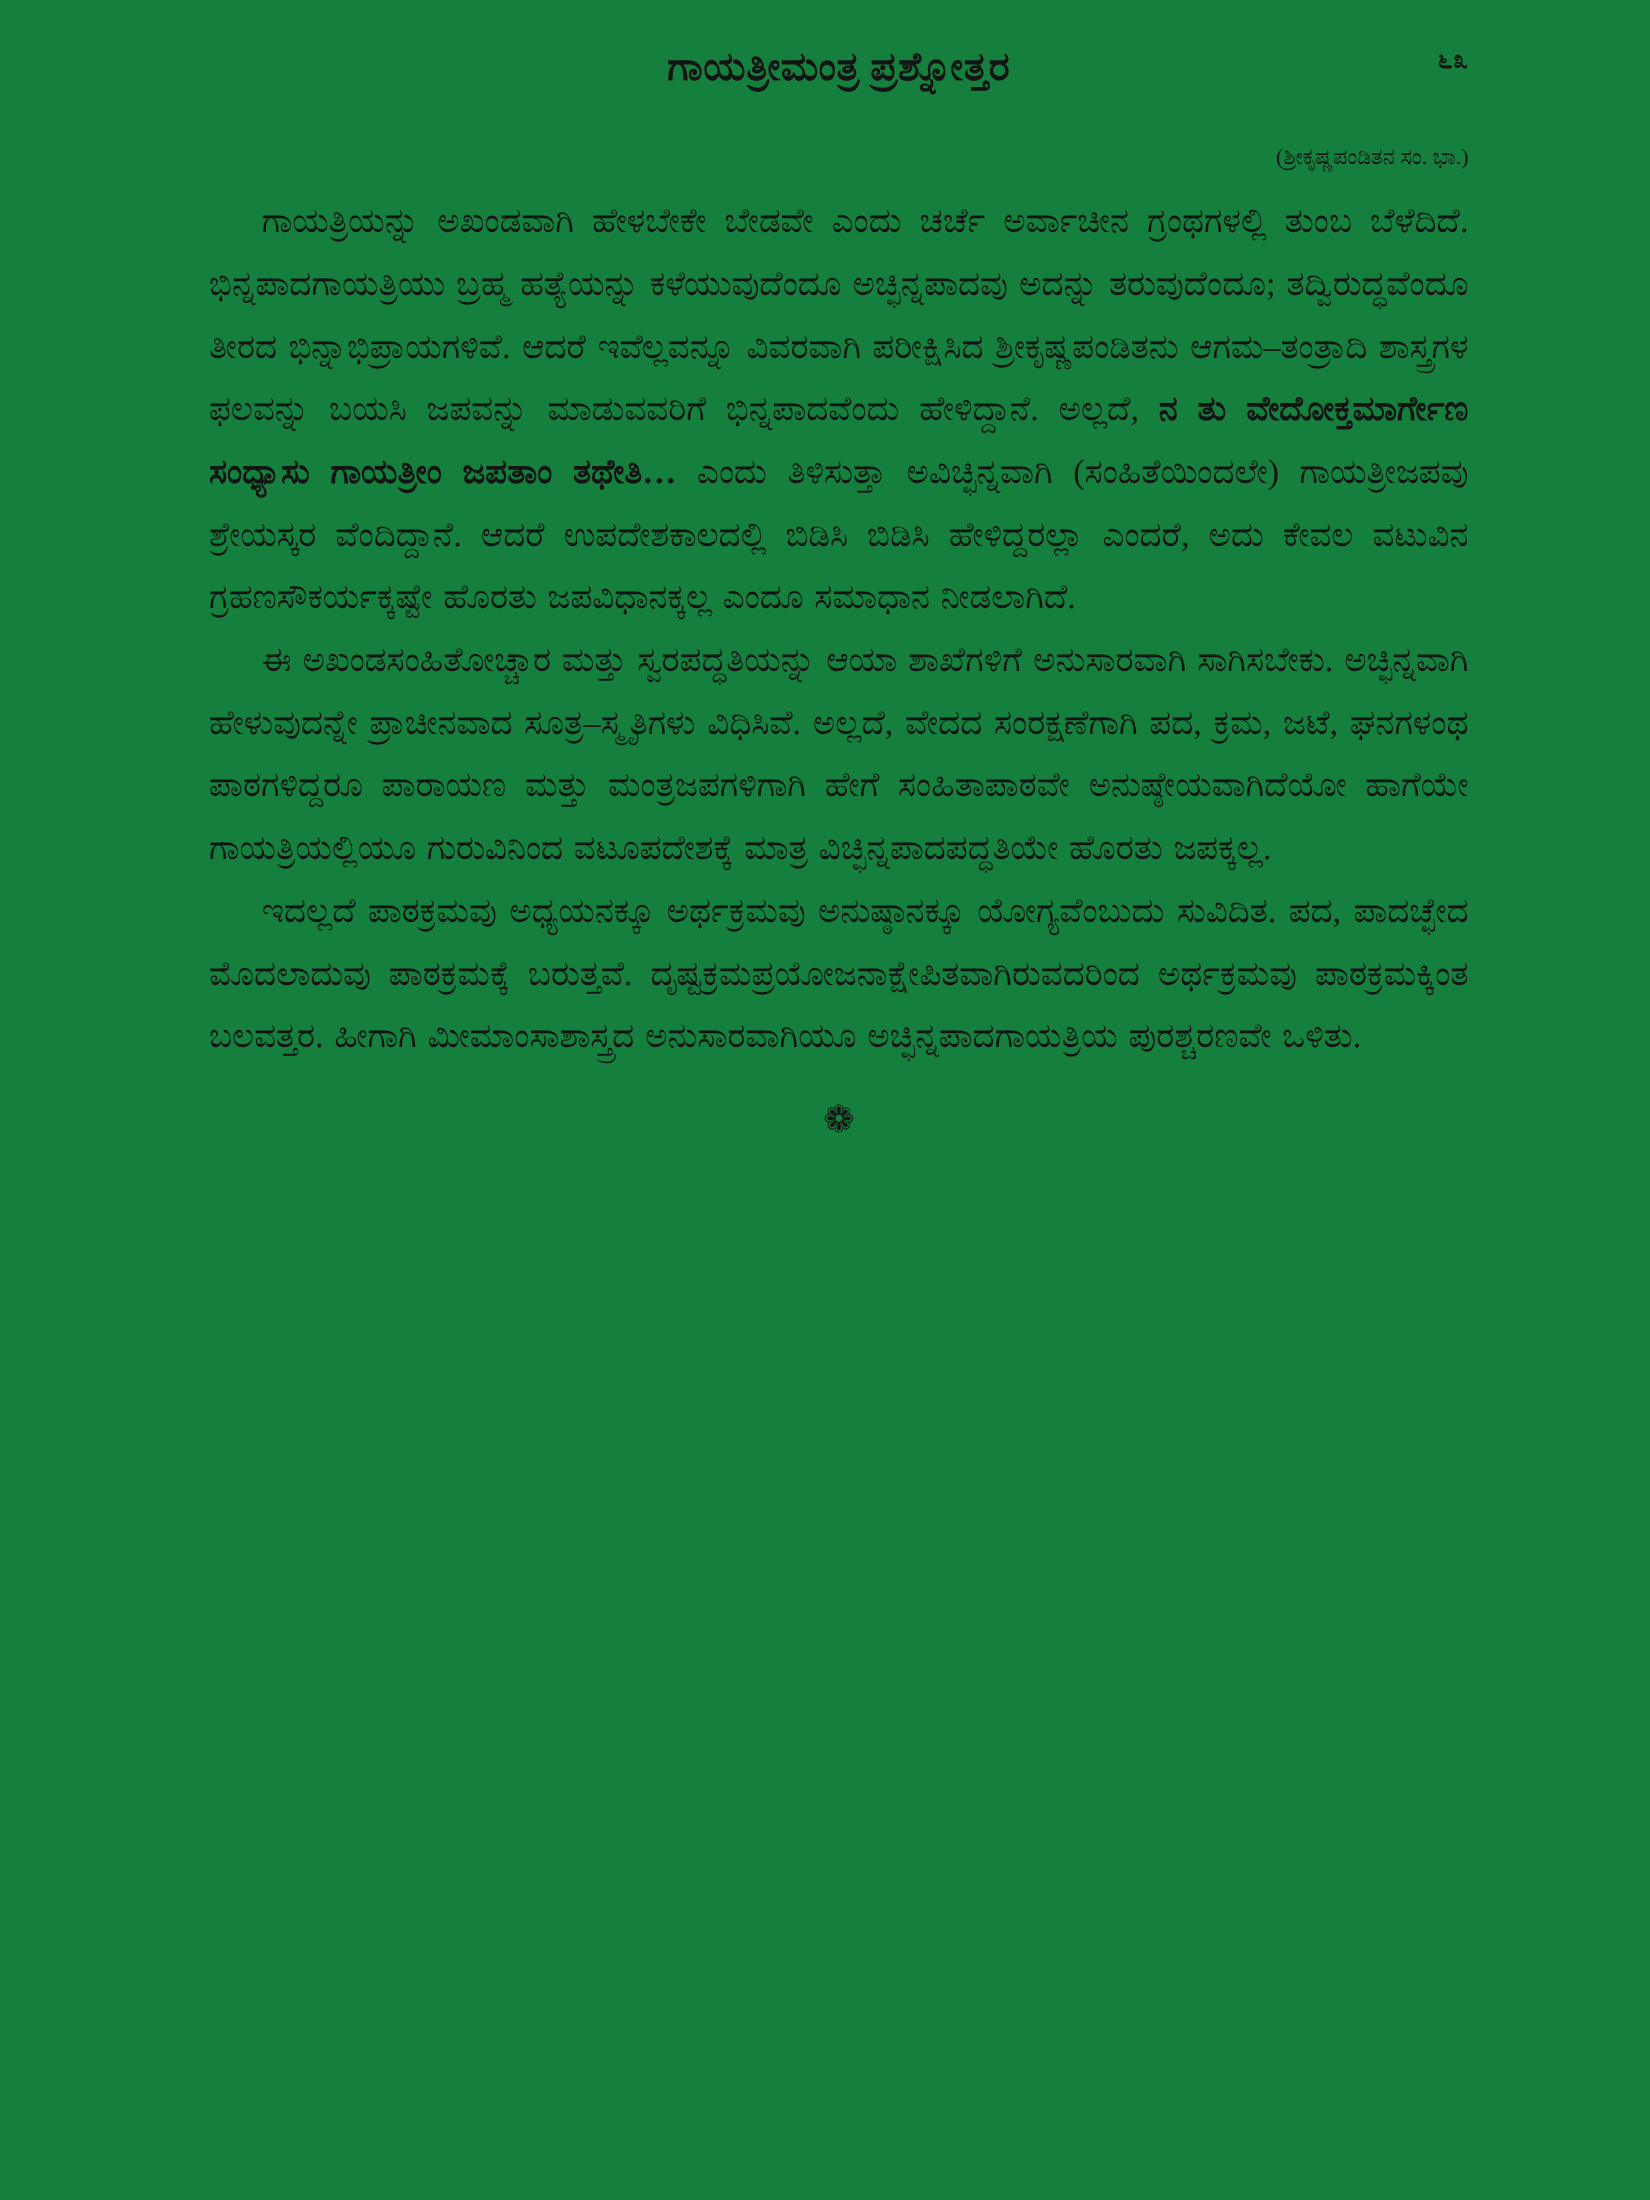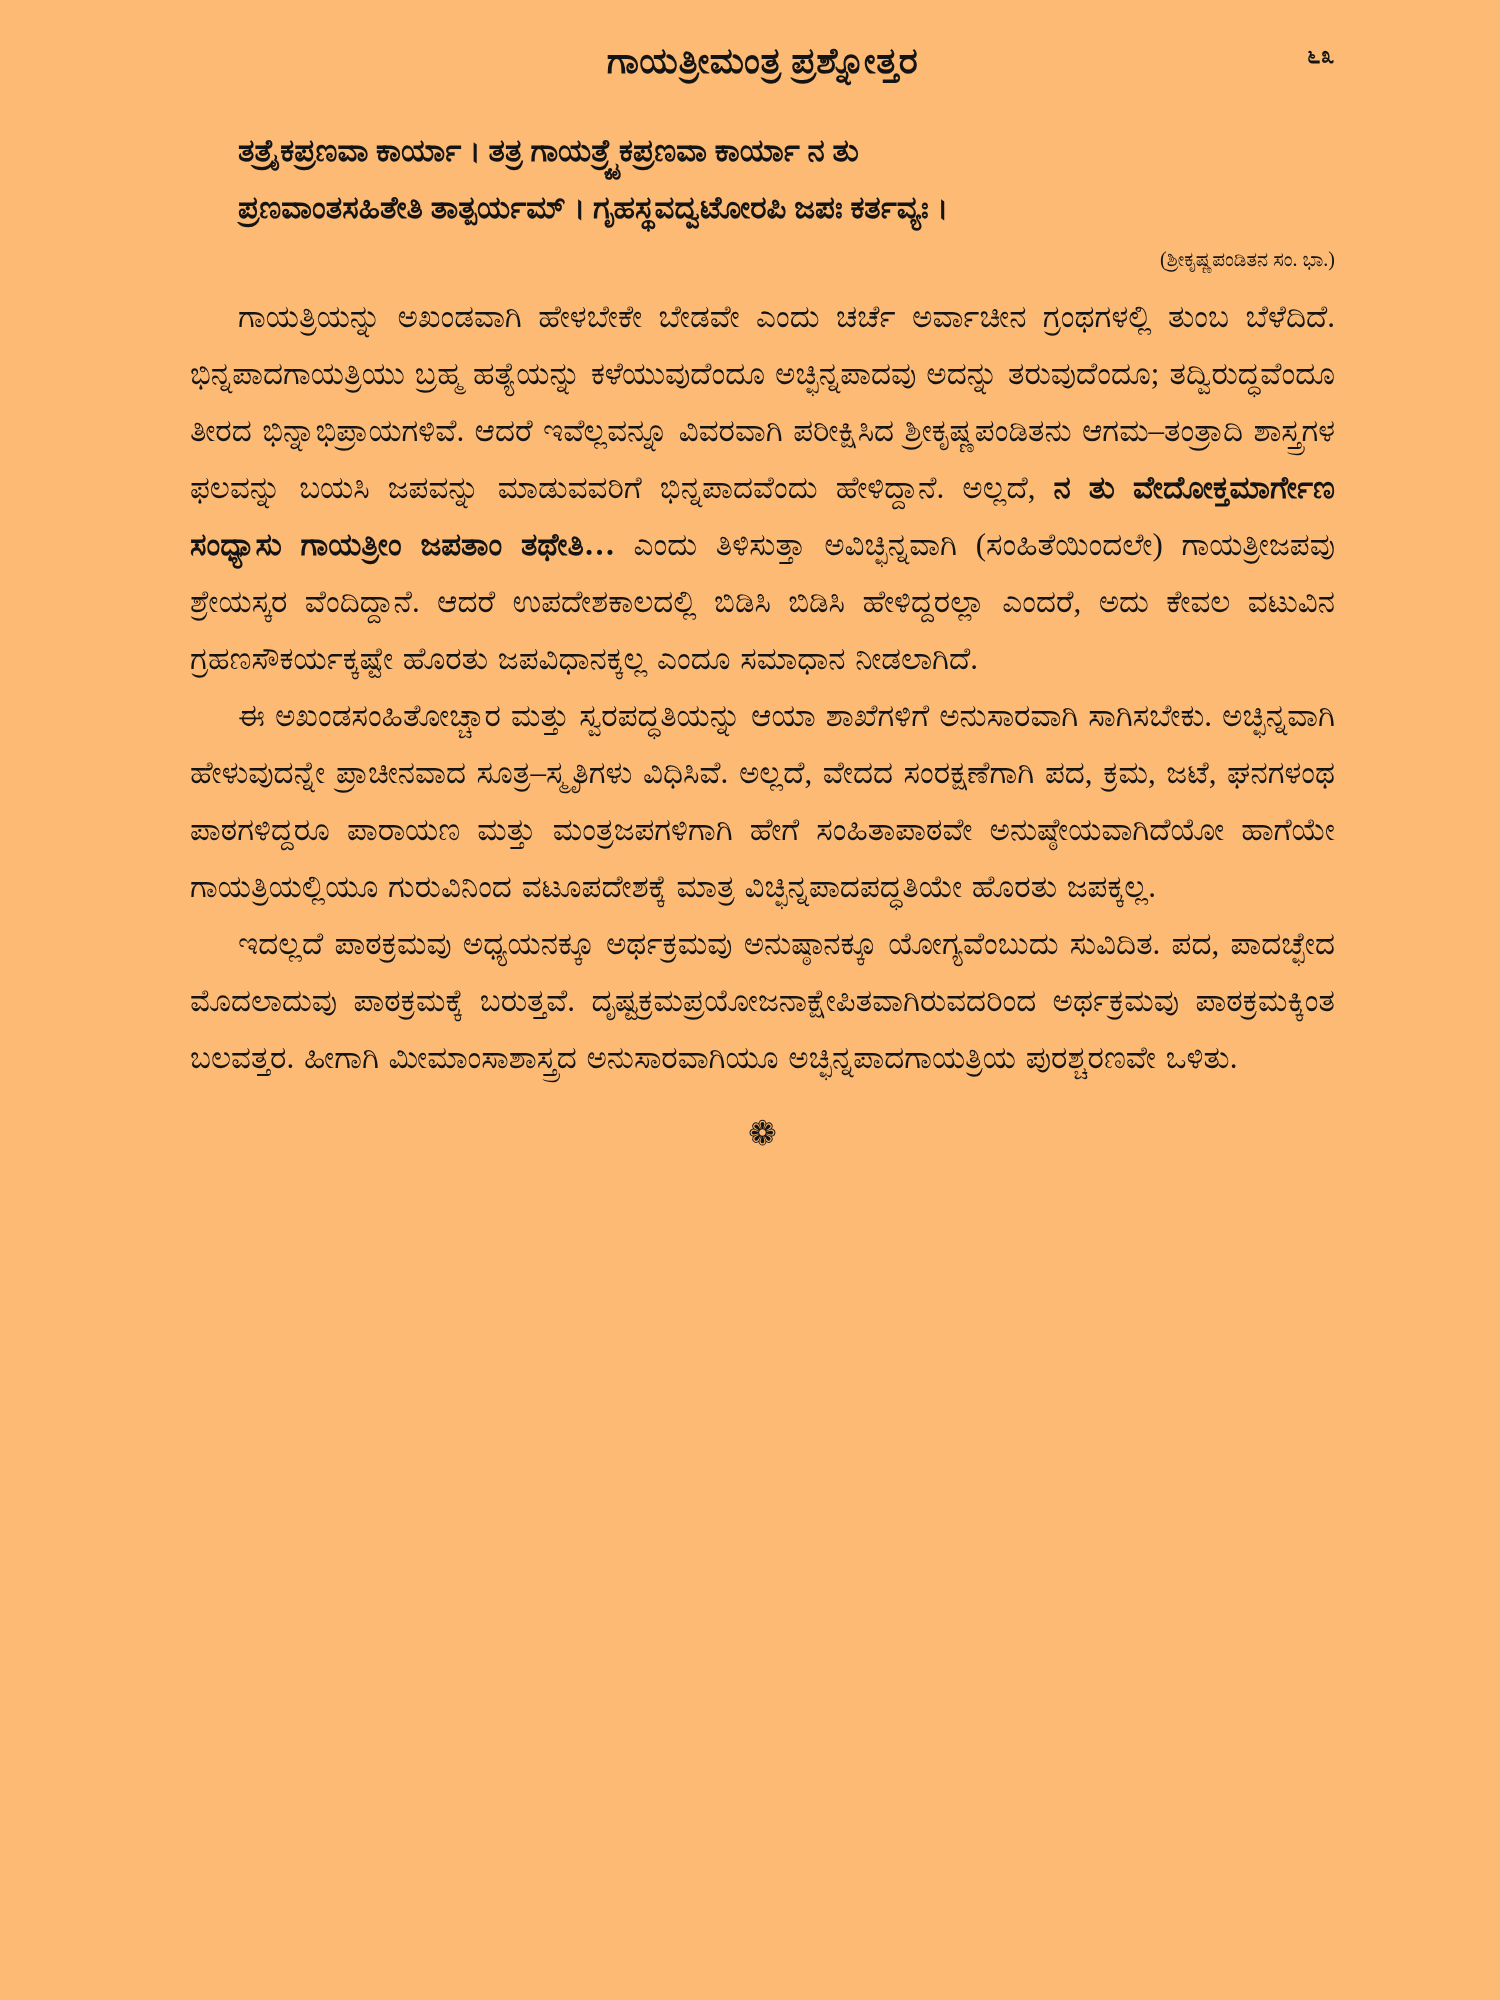--- a/index.html
+++ b/index.html
@@ -5,21 +5,21 @@
   html, body {
     margin: 0;
     padding: 0;
     background: #ffffff;
   }
   .page {
     position: relative;
     width: 1500px;
     height: 2000px;
     box-sizing: border-box;
-    background: #fdba74;
+    background: #15803d;
     color: #141414;
     font-family: "Liberation Serif", "DejaVu Serif", serif;
     padding: 40px 165px 0 190px;
     overflow: hidden;
   }
   .header {
     position: relative;
     text-align: center;
     font-size: 36px;
     font-weight: bold;
@@ -69,24 +69,20 @@
 <body>
 
 <div class="page">
 
   <div class="header">
     <span>ಗಾಯತ್ರೀಮಂತ್ರ ಪ್ರಶ್ನೋತ್ತರ</span>
     <span class="pagenum">೬೩</span>
   </div>
 
 
-  <div class="quote">
-    <div>ತತ್ರೈಕಪ್ರಣವಾ ಕಾರ್ಯಾ । ತತ್ರ ಗಾಯತ್ರ್ಯೈಕಪ್ರಣವಾ ಕಾರ್ಯಾ ನ ತು</div>
-    <div>ಪ್ರಣವಾಂತಸಹಿತೇತಿ ತಾತ್ಪರ್ಯಮ್ । ಗೃಹಸ್ಥವದ್ವಟೋರಪಿ ಜಪಃ ಕರ್ತವ್ಯಃ ।</div>
-  </div>
 
   <div class="attribution">(ಶ್ರೀಕೃಷ್ಣಪಂಡಿತನ ಸಂ. ಭಾ.)</div>
 
   <p class="body indent"><span>ಗಾಯತ್ರಿಯನ್ನು ಅಖಂಡವಾಗಿ ಹೇಳಬೇಕೇ ಬೇಡವೇ ಎಂದು ಚರ್ಚೆ ಅರ್ವಾಚೀನ ಗ್ರಂಥಗಳಲ್ಲಿ ತುಂಬ ಬೆಳೆದಿದೆ. ಭಿನ್ನಪಾದಗಾಯತ್ರಿಯು ಬ್ರಹ್ಮ ಹತ್ಯೆಯನ್ನು ಕಳೆಯುವುದೆಂದೂ ಅಚ್ಛಿನ್ನಪಾದವು ಅದನ್ನು ತರುವುದೆಂದೂ; ತದ್ವಿರುದ್ಧವೆಂದೂ ತೀರದ ಭಿನ್ನಾಭಿಪ್ರಾಯಗಳಿವೆ. ಆದರೆ ಇವೆಲ್ಲವನ್ನೂ ವಿವರವಾಗಿ ಪರೀಕ್ಷಿಸಿದ ಶ್ರೀಕೃಷ್ಣಪಂಡಿತನು ಆಗಮ–ತಂತ್ರಾದಿ ಶಾಸ್ತ್ರಗಳ ಫಲವನ್ನು ಬಯಸಿ ಜಪವನ್ನು ಮಾಡುವವರಿಗೆ ಭಿನ್ನಪಾದವೆಂದು ಹೇಳಿದ್ದಾನೆ. ಅಲ್ಲದೆ, </span><span class="bold">ನ ತು ವೇದೋಕ್ತಮಾರ್ಗೇಣ ಸಂಧ್ಯಾಸು ಗಾಯತ್ರೀಂ ಜಪತಾಂ ತಥೇತಿ…</span><span> ಎಂದು ತಿಳಿಸುತ್ತಾ ಅವಿಚ್ಛಿನ್ನವಾಗಿ (ಸಂಹಿತೆಯಿಂದಲೇ) ಗಾಯತ್ರೀಜಪವು ಶ್ರೇಯಸ್ಕರ ವೆಂದಿದ್ದಾನೆ. ಆದರೆ ಉಪದೇಶಕಾಲದಲ್ಲಿ ಬಿಡಿಸಿ ಬಿಡಿಸಿ ಹೇಳಿದ್ದರಲ್ಲಾ ಎಂದರೆ, ಅದು ಕೇವಲ ವಟುವಿನ ಗ್ರಹಣಸೌಕರ್ಯಕ್ಕಷ್ಟೇ ಹೊರತು ಜಪವಿಧಾನಕ್ಕಲ್ಲ ಎಂದೂ ಸಮಾಧಾನ ನೀಡಲಾಗಿದೆ.</span></p>
 
   <p class="body indent">ಈ ಅಖಂಡಸಂಹಿತೋಚ್ಚಾರ ಮತ್ತು ಸ್ವರಪದ್ಧತಿಯನ್ನು ಆಯಾ ಶಾಖೆಗಳಿಗೆ ಅನುಸಾರವಾಗಿ ಸಾಗಿಸಬೇಕು. ಅಚ್ಛಿನ್ನವಾಗಿ ಹೇಳುವುದನ್ನೇ ಪ್ರಾಚೀನವಾದ ಸೂತ್ರ–ಸ್ಮೃತಿಗಳು ವಿಧಿಸಿವೆ. ಅಲ್ಲದೆ, ವೇದದ ಸಂರಕ್ಷಣೆಗಾಗಿ ಪದ, ಕ್ರಮ, ಜಟೆ, ಘನಗಳಂಥ ಪಾಠಗಳಿದ್ದರೂ ಪಾರಾಯಣ ಮತ್ತು ಮಂತ್ರಜಪಗಳಿಗಾಗಿ ಹೇಗೆ ಸಂಹಿತಾಪಾಠವೇ ಅನುಷ್ಠೇಯವಾಗಿದೆಯೋ ಹಾಗೆಯೇ ಗಾಯತ್ರಿಯಲ್ಲಿಯೂ ಗುರುವಿನಿಂದ ವಟೂಪದೇಶಕ್ಕೆ ಮಾತ್ರ ವಿಚ್ಛಿನ್ನಪಾದಪದ್ಧತಿಯೇ ಹೊರತು ಜಪಕ್ಕಲ್ಲ.</p>
 
   <p class="body indent">ಇದಲ್ಲದೆ ಪಾಠಕ್ರಮವು ಅಧ್ಯಯನಕ್ಕೂ ಅರ್ಥಕ್ರಮವು ಅನುಷ್ಠಾನಕ್ಕೂ ಯೋಗ್ಯವೆಂಬುದು ಸುವಿದಿತ. ಪದ, ಪಾದಚ್ಛೇದ ಮೊದಲಾದುವು ಪಾಠಕ್ರಮಕ್ಕೆ ಬರುತ್ತವೆ. ದೃಷ್ಟಕ್ರಮಪ್ರಯೋಜನಾಕ್ಷೇಪಿತವಾಗಿರುವದರಿಂದ ಅರ್ಥಕ್ರಮವು ಪಾಠಕ್ರಮಕ್ಕಿಂತ ಬಲವತ್ತರ. ಹೀಗಾಗಿ ಮೀಮಾಂಸಾಶಾಸ್ತ್ರದ ಅನುಸಾರವಾಗಿಯೂ ಅಚ್ಛಿನ್ನಪಾದಗಾಯತ್ರಿಯ ಪುರಶ್ಚರಣವೇ ಒಳಿತು.</p>
 
   <div class="ornament">❁</div>

